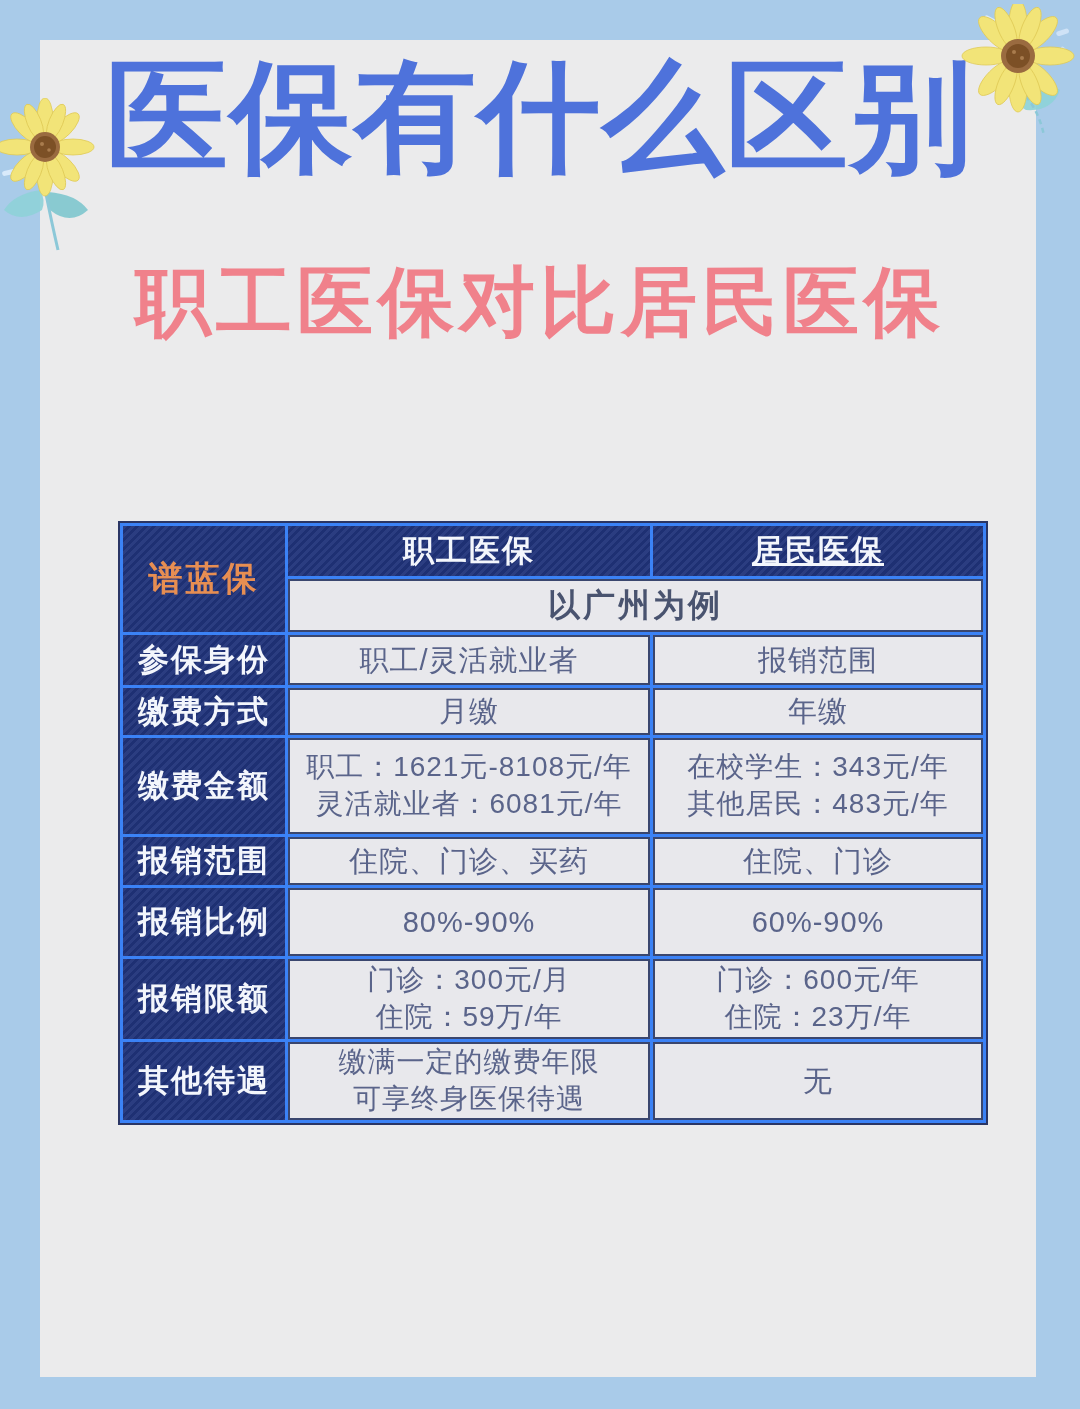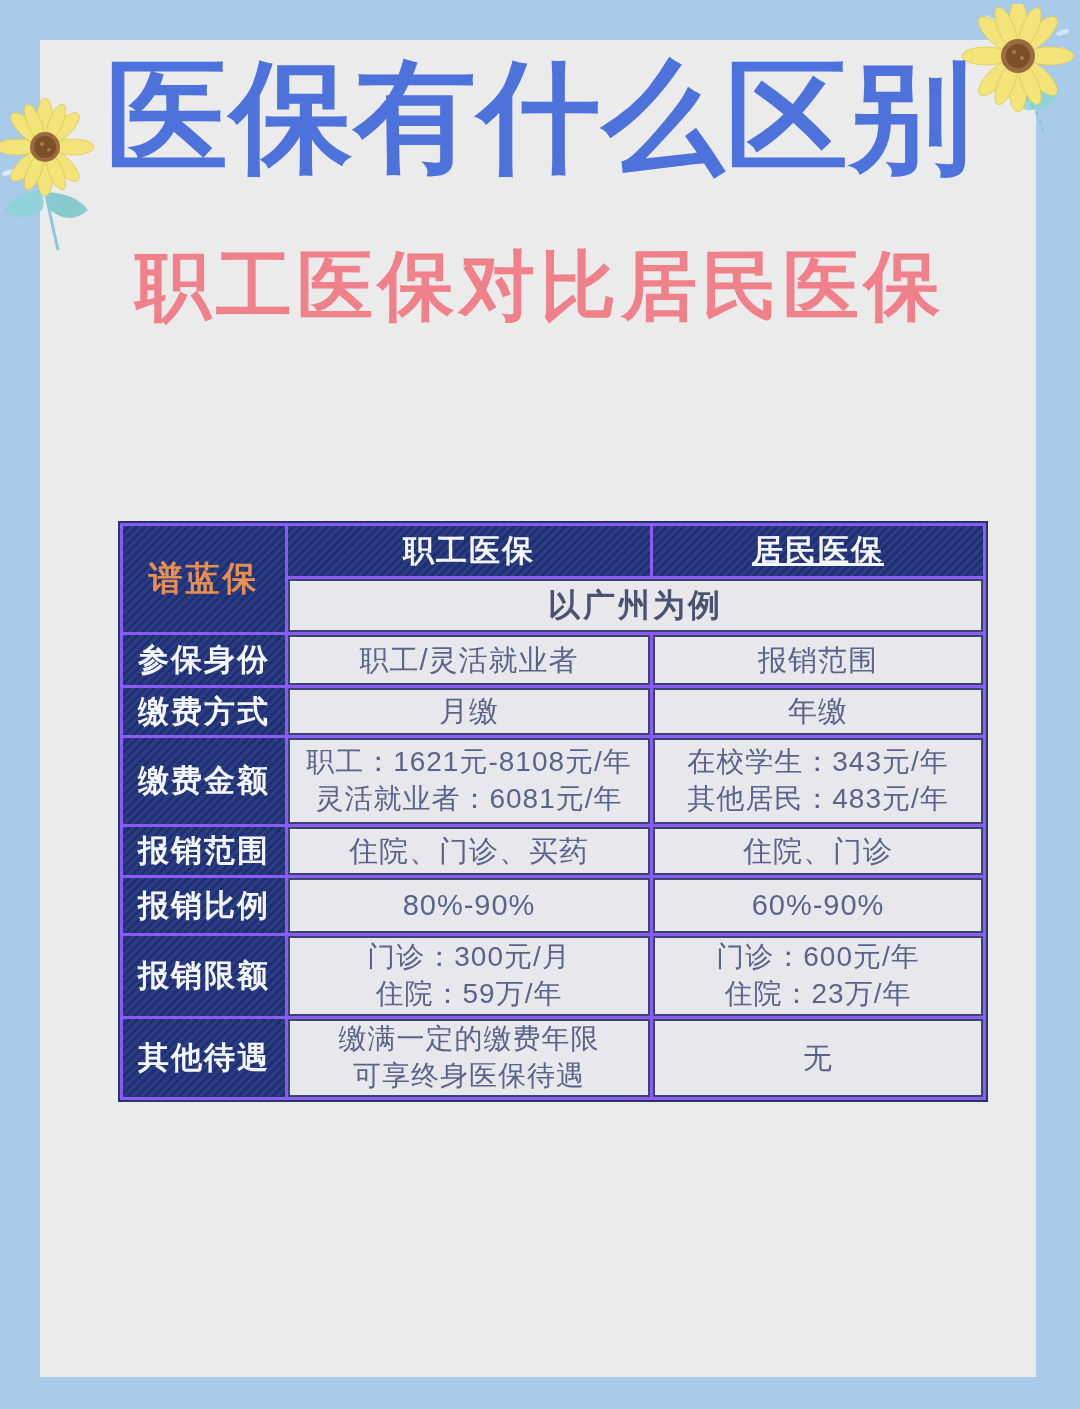--- a/index.html
+++ b/index.html
@@ -28,36 +28,36 @@
     font-size: 122px;
     font-weight: 900;
     line-height: 1.08;
     letter-spacing: 2px;
     color: #4e72db;
     white-space: nowrap;
   }
 
   .subtitle {
     position: absolute;
-    left: 0; top: 236px;
+    left: 0; top: 252px;
     width: 100%;
     text-align: center;
     font-size: 76px;
     font-weight: 900;
     letter-spacing: 5px;
     color: #f0818b;
     white-space: nowrap;
   }
 
   table.cmp {
     position: absolute;
     left: 118px; top: 521px;
     border-collapse: separate;
     border-spacing: 3px;
-    background: #8b5cf6;
+    background: #3b82f6;
     border: 2px solid #2a3564;
     table-layout: fixed;
   }
 
   td { padding: 0 6px; text-align: center; vertical-align: middle; overflow: hidden; }
 
   .navy {
     background-color: #20337a;
     background-image: repeating-linear-gradient(135deg,
       rgba(255,255,255,0.05) 0 3px, rgba(0,0,0,0.06) 3px 6px);
@@ -124,31 +124,31 @@
           <td class="navy" style="height: 50px;">参保身份</td>
           <td class="data-cell">职工/灵活就业者</td>
           <td class="data-cell">报销范围</td>
         </tr>
         <tr>
           <td class="navy" style="height: 47px;">缴费方式</td>
           <td class="data-cell">月缴</td>
           <td class="data-cell">年缴</td>
         </tr>
         <tr>
-          <td class="navy" style="height: 86px;">缴费金额</td>
+          <td class="navy" style="height: 96px;">缴费金额</td>
           <td class="data-cell" style="font-size: 28px;">职工：1621元-8108元/年<br>灵活就业者：6081元/年</td>
           <td class="data-cell" style="font-size: 28px; margin-left: 44px;">在校学生：343元/年<br>其他居民：483元/年</td>
         </tr>
         <tr>
           <td class="navy" style="height: 48px;">报销范围</td>
           <td class="data-cell">住院、门诊、买药</td>
           <td class="data-cell">住院、门诊</td>
         </tr>
         <tr>
-          <td class="navy" style="height: 55px;">报销比例</td>
+          <td class="navy" style="height: 68px;">报销比例</td>
           <td class="data-cell">80%-90%</td>
           <td class="data-cell">60%-90%</td>
         </tr>
         <tr>
           <td class="navy" style="height: 80px;">报销限额</td>
           <td class="data-cell" style="font-size: 28px;">门诊：300元/月<br>住院：59万/年</td>
           <td class="data-cell" style="font-size: 28px;">门诊：600元/年<br>住院：23万/年</td>
         </tr>
         <tr>
           <td class="navy" style="height: 76px;">其他待遇</td>

